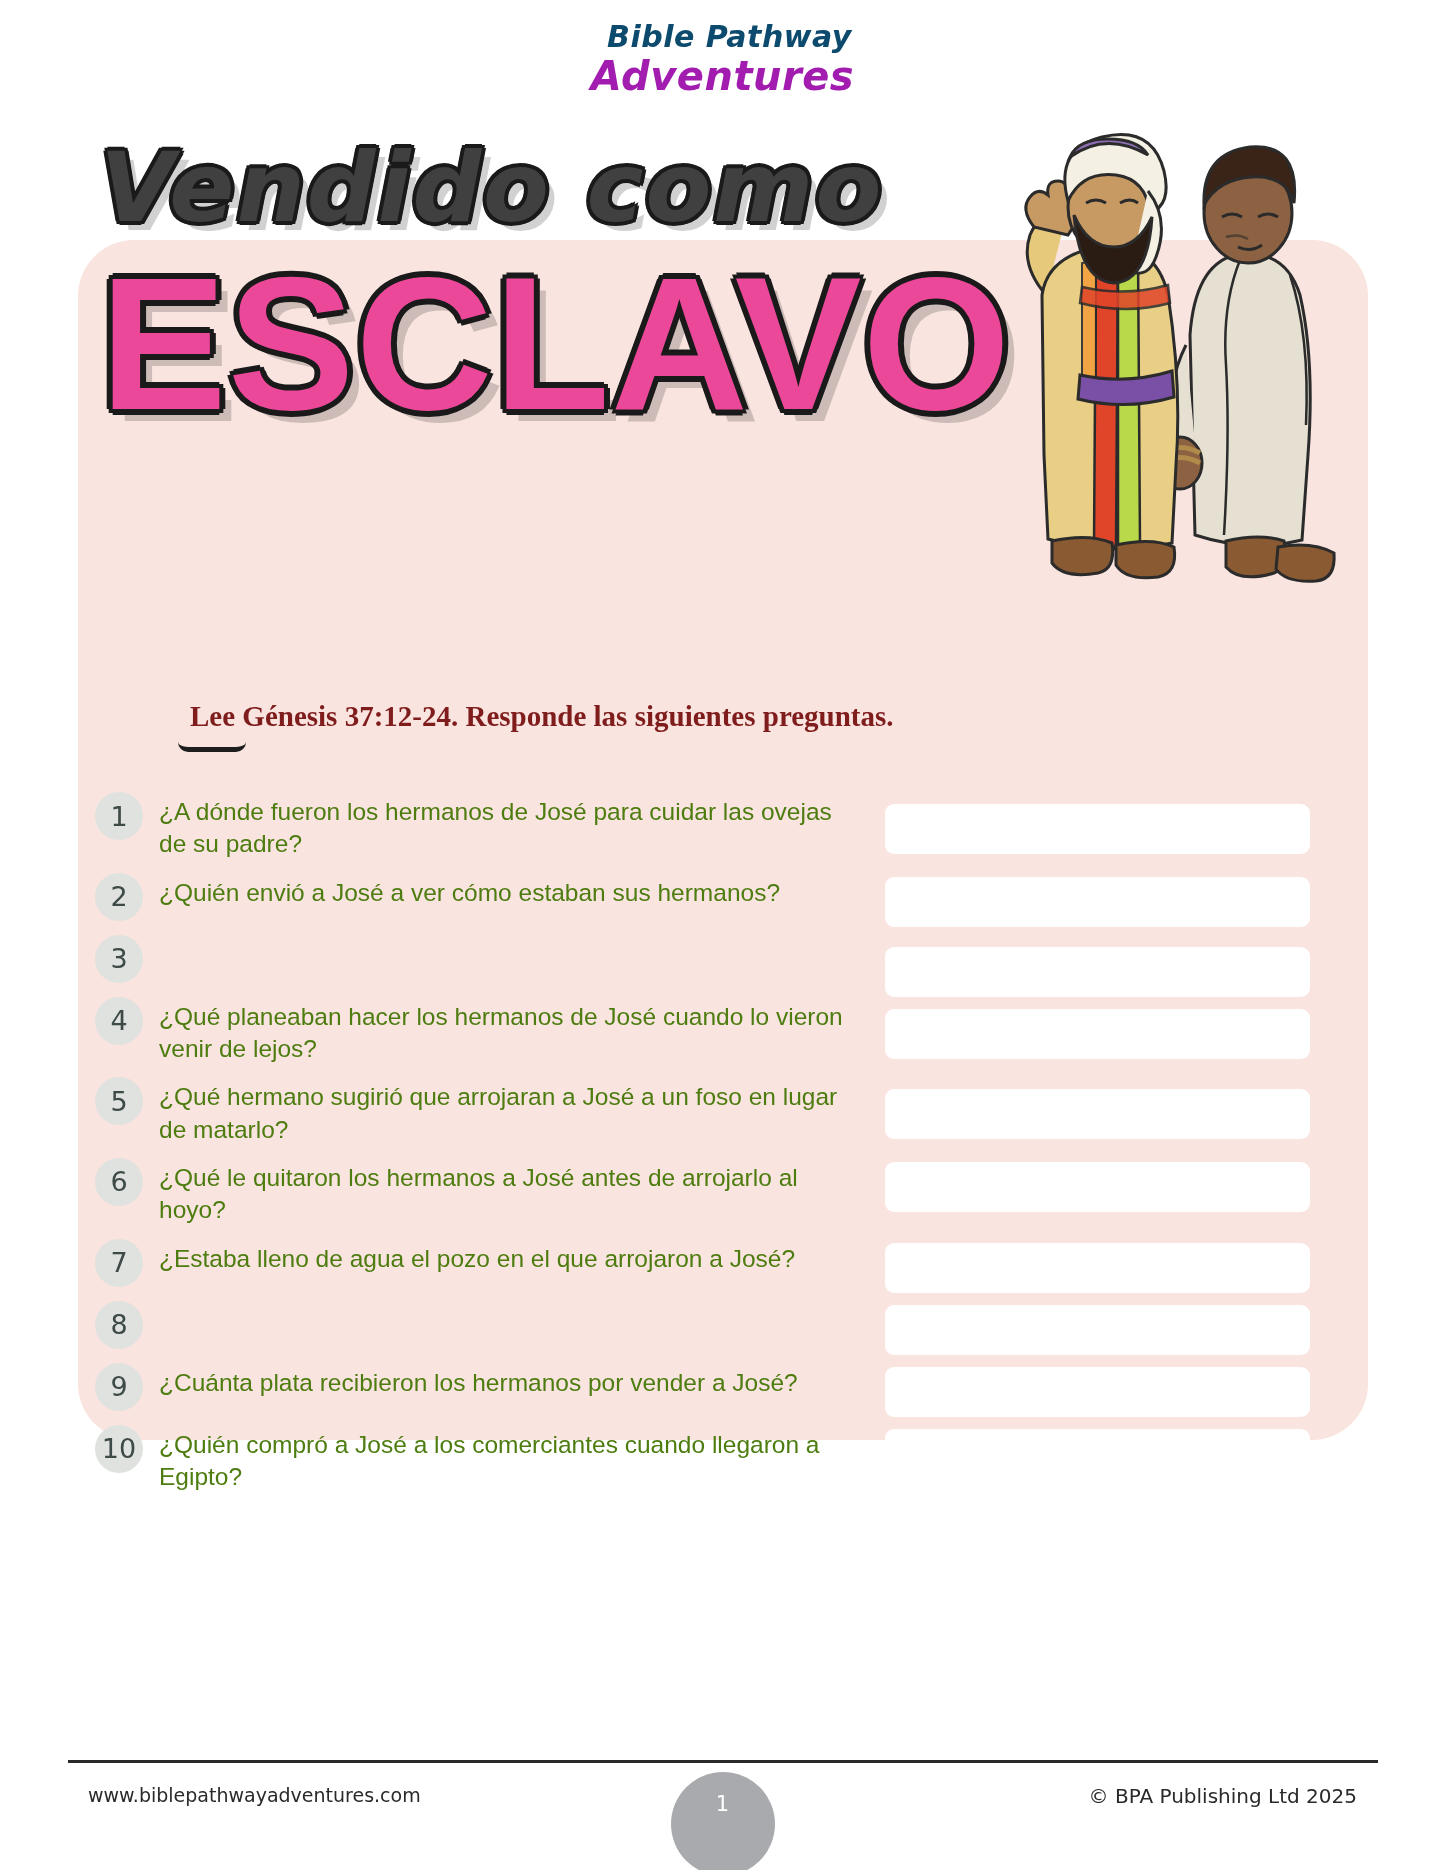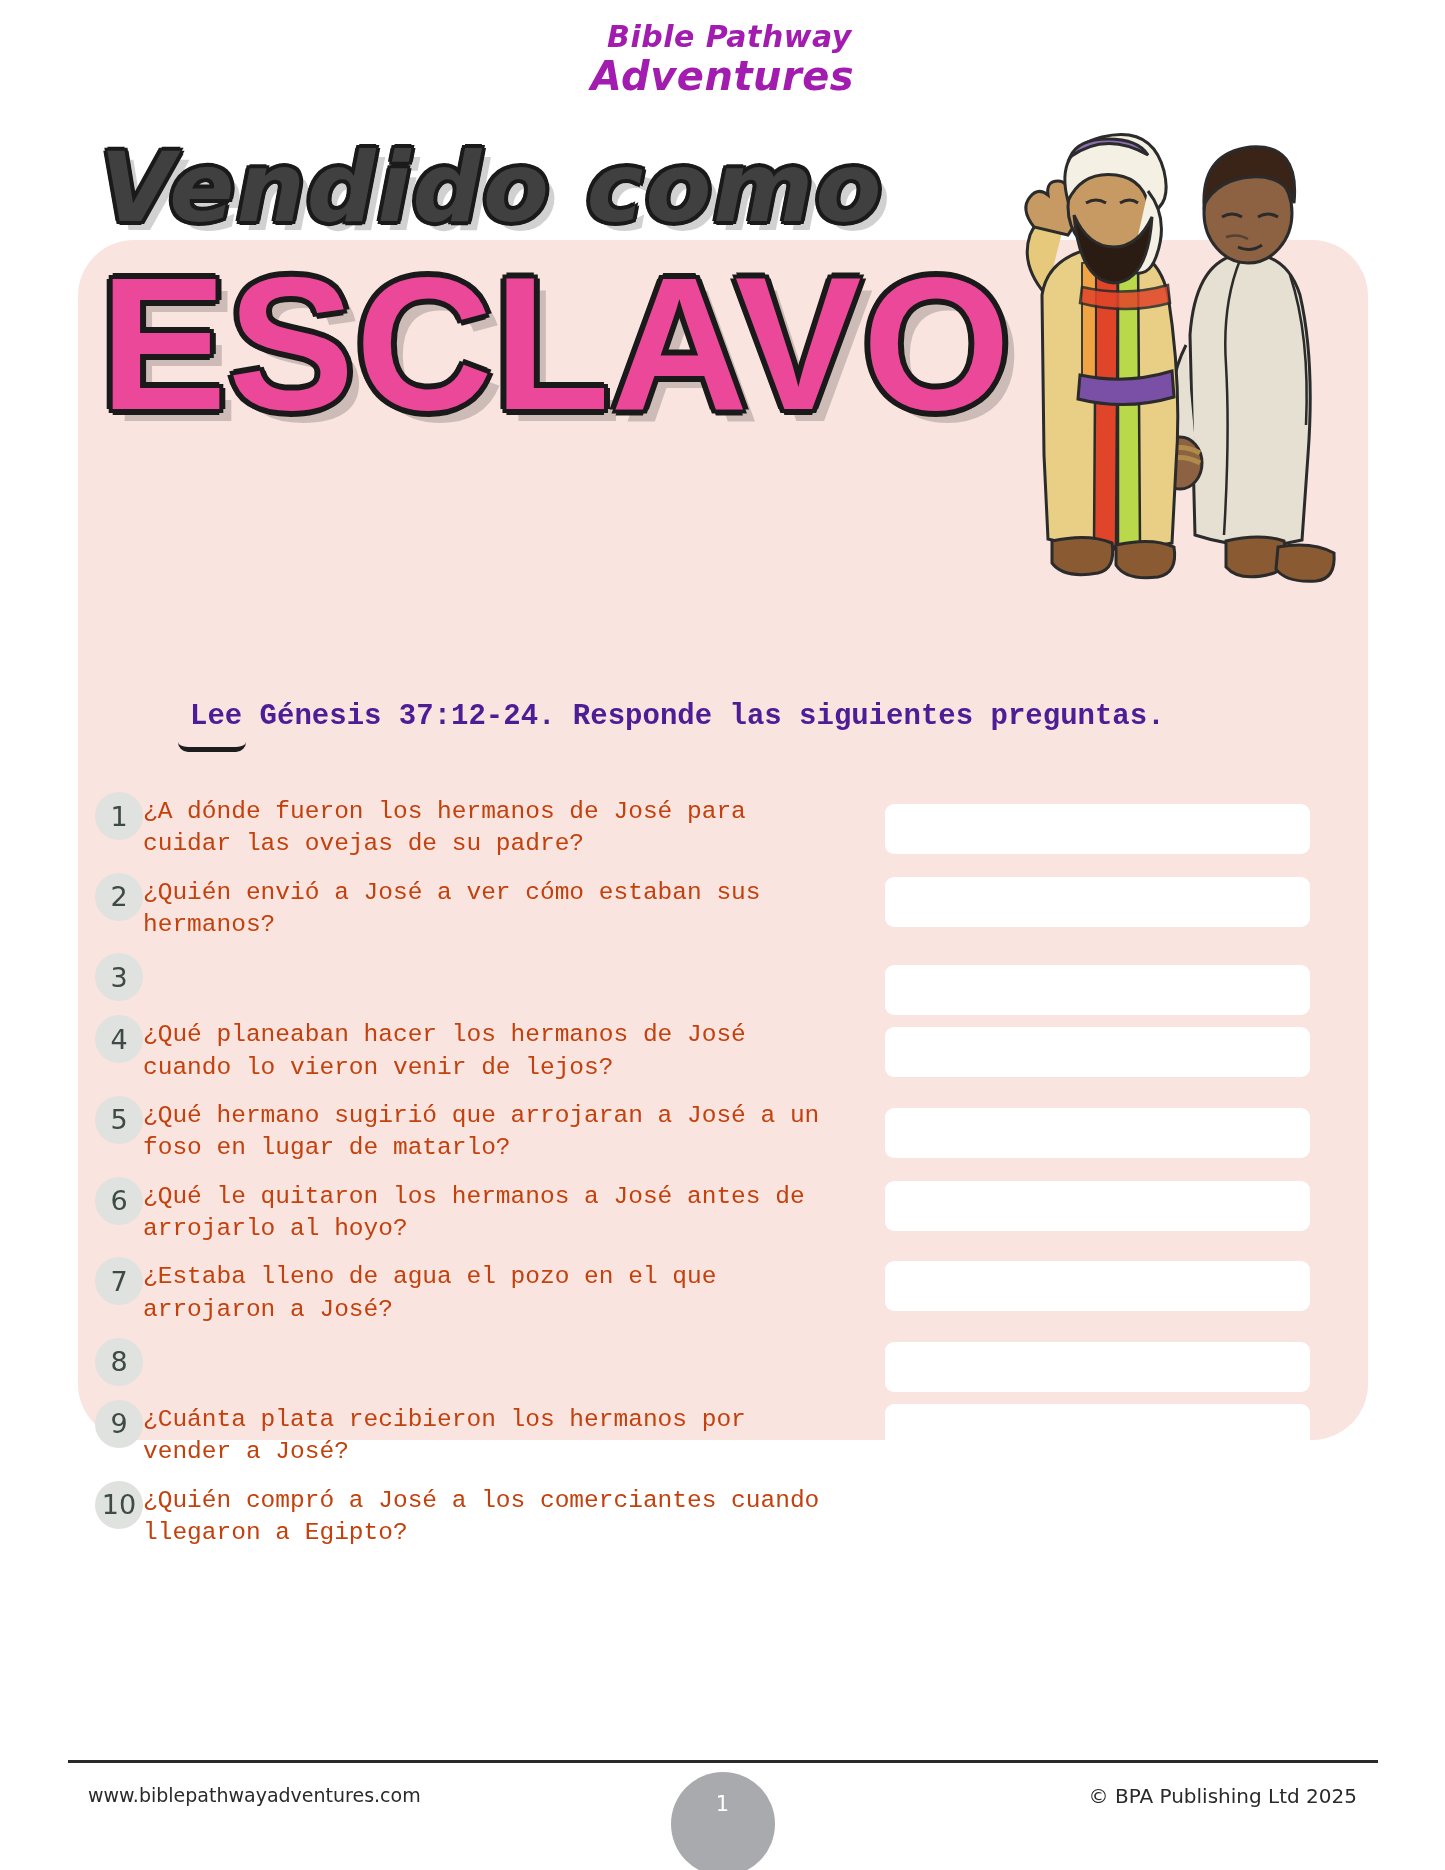--- a/index.html
+++ b/index.html
@@ -21,21 +21,21 @@
     top: 22px;
     left: 0; right: 0;
     text-align: center;
     line-height: 1;
   }
   .logo-line1 {
     font-family: "DejaVu Sans", sans-serif;
     font-size: 30px;
     font-style: italic;
     font-weight: bold;
-    color: #a21caf;
+    color: #0c4a6e;
     letter-spacing: 0.5px;
     padding-left: 14px;
   }
   .logo-line2 {
     font-family: "DejaVu Sans", sans-serif;
     font-size: 40px;
     font-style: italic;
     font-weight: bold;
     color: #a21caf;
     margin-top: 4px;
@@ -101,24 +101,24 @@
     height: 510px;
     z-index: 6;
   }
 
   
   .instruction {
     position: absolute;
     left: 190px;
     top: 700px;
     width: 1120px;
-    font-family: Liberation Mono, monospace;
+    font-family: Liberation Serif, serif;
     font-weight: bold;
     font-size: 29px;
-    color: #4c1d95;
+    color: #7f1d1d;
     z-index: 5;
   }
   .instruction-underline {
     position: absolute;
     left: 178px;
     top: 742px;
     width: 68px;
     height: 10px;
     border-bottom: 5px solid #1d1d1d;
     border-radius: 0 0 40px 40px;
@@ -151,23 +151,24 @@
     font-size: 27px;
     font-weight: normal;
     display: flex;
     align-items: center;
     justify-content: center;
     margin-top: 2px;
   }
   .qtext {
     flex: 0 0 auto;
     width: 700px;
-    font-family: Liberation Mono, monospace;
+    margin-left: 16px;
+    font-family: Liberation Sans, sans-serif;
     font-size: 24.5px;
-    color: #c2410c;
+    color: #4d7c0f;
     line-height: 1.32;
     padding-top: 6px;
   }
   .qanswer {
     position: absolute;
     left: 790px;
     top: 6px;
     width: 425px;
     height: 50px;
     background: #ffffff;

